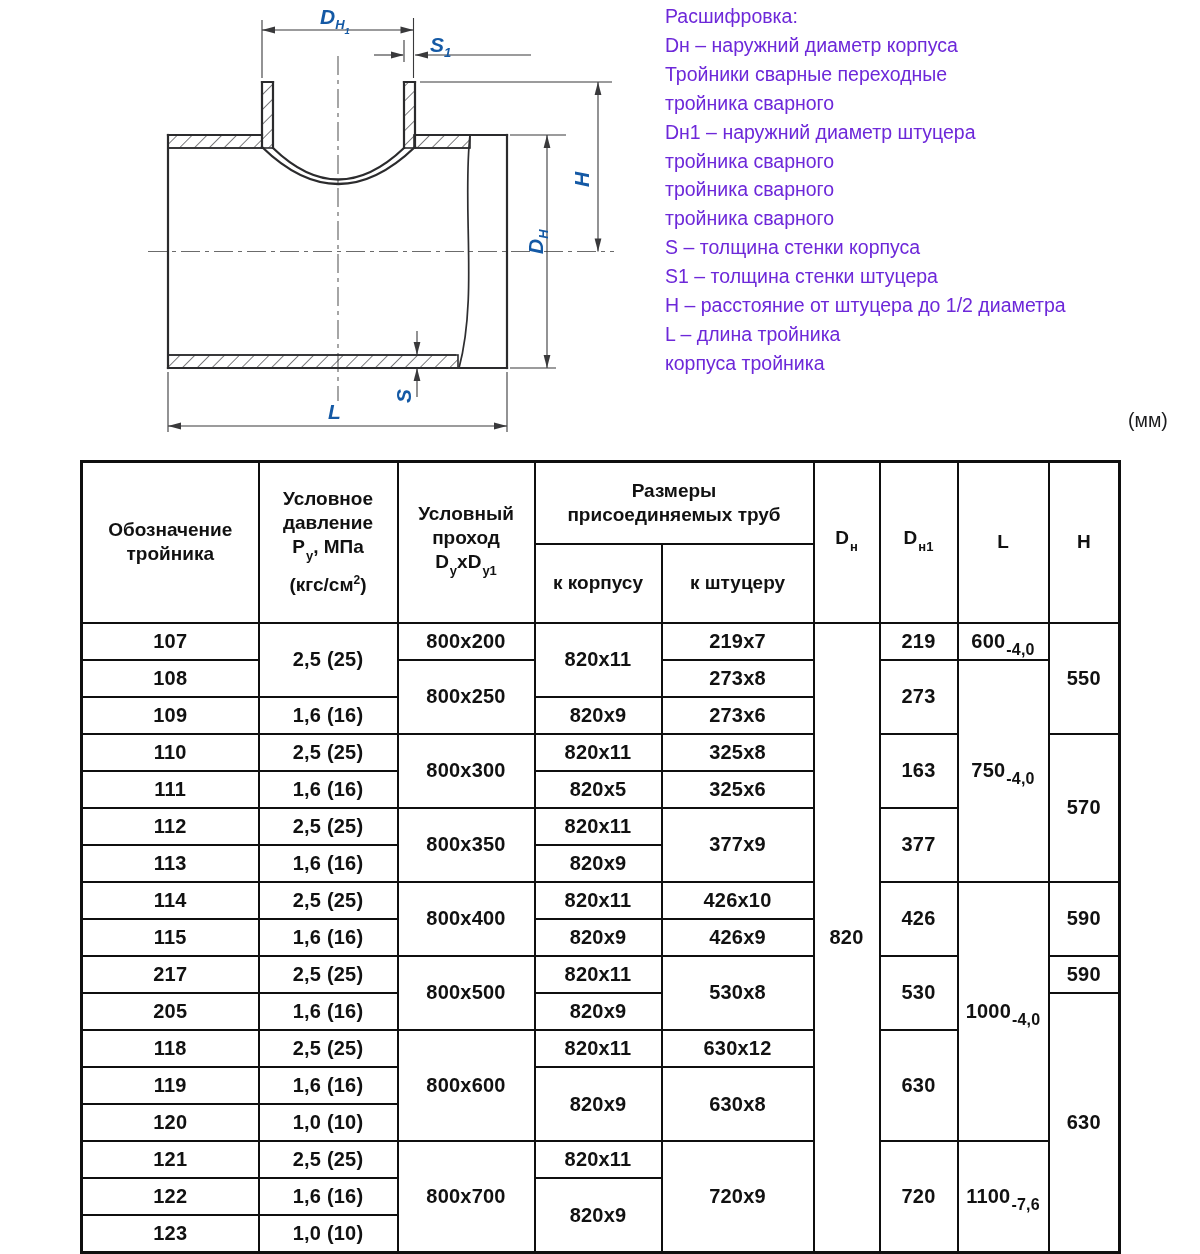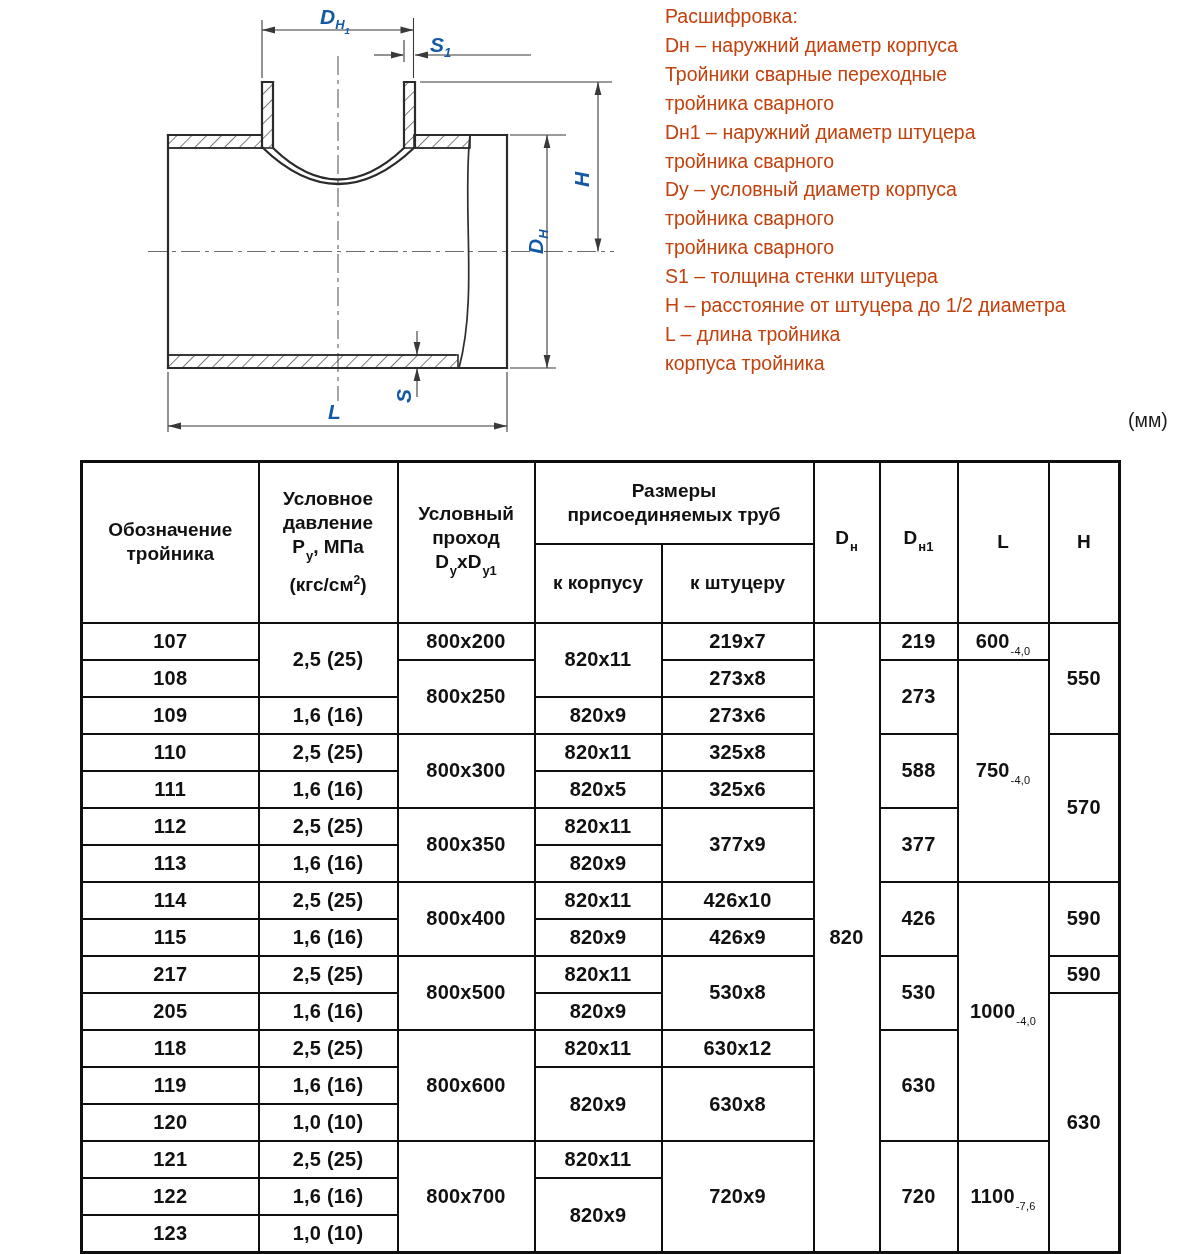--- a/index.html
+++ b/index.html
@@ -3,38 +3,38 @@
 <meta charset="utf-8">
 <style>
   html,body{margin:0;padding:0;}
   body{width:1200px;height:1254px;background:#fff;position:relative;overflow:hidden;
        font-family:"Liberation Sans",sans-serif;color:#161618;}
   
   .drawing{position:absolute;left:0;top:0;width:660px;height:450px;}
   .dim-label{fill:#1459a5;font-family:"Liberation Sans",sans-serif;font-style:italic;font-weight:bold;font-size:21px;}
   
   .legend{position:absolute;left:665px;top:2px;width:525px;}
-  .legend-line{font-size:19.5px;line-height:28.9px;color:#c2410c;}
+  .legend-line{font-size:19.5px;line-height:28.9px;color:#6d28d9;}
   
   .units{position:absolute;left:1128px;top:409px;font-size:19.5px;color:#1b1b1d;}
   
   table.dims{position:absolute;left:80px;top:460px;width:1038px;height:794px;
              border-collapse:collapse;table-layout:fixed;background:#fff;}
   table.dims{border:3px solid #0f0f0f;}
   table.dims th,table.dims td{border:2.4px solid #0f0f0f;padding:0;text-align:center;
              vertical-align:middle;color:#111;overflow:hidden;}
   table.dims th{font-size:19px;font-weight:700;}
   table.dims .hline{line-height:24px;}
   .hsub{font-size:13px;vertical-align:-7px;margin-left:1px;font-weight:700;}
   .hsup{font-size:12px;vertical-align:7px;font-weight:700;}
   table.dims td{font-size:20px;font-weight:700;letter-spacing:0.2px;}
   tr.hrow1{height:82px;} tr.hrow2{height:79px;}
   tbody tr{height:37px;}
   td.c-l{text-align:left;padding-left:7px;}
-  td .tol{font-size:11px;position:relative;top:7px;margin-left:1px;font-weight:400;}
+  td .tol{font-size:16px;position:relative;top:7px;margin-left:1px;font-weight:700;}
 </style>
 </head>
 <body>
 
 <svg class="drawing" viewBox="0 0 660 450">
   <defs>
     <pattern id="hatch" patternUnits="userSpaceOnUse" width="10.5" height="10.5" patternTransform="rotate(45)">
       <line x1="0" y1="0" x2="0" y2="10.5" stroke="#2e2e30" stroke-width="1.25"></line>
     </pattern>
   </defs>
@@ -135,23 +135,23 @@
   <text class="dim-label" x="328" y="419">L</text>
 </svg>
 
 <div class="legend">
     <div class="legend-line">Расшифровка:</div>
     <div class="legend-line">Dн – наружний диаметр корпуса</div>
     <div class="legend-line">Тройники сварные переходные</div>
     <div class="legend-line">тройника сварного</div>
     <div class="legend-line">Dн1 – наружний диаметр штуцера</div>
     <div class="legend-line">тройника сварного</div>
-    <div class="legend-line">Dу – условный диаметр корпуса</div>
     <div class="legend-line">тройника сварного</div>
     <div class="legend-line">тройника сварного</div>
+    <div class="legend-line">S – толщина стенки корпуса</div>
     <div class="legend-line">S1 – толщина стенки штуцера</div>
     <div class="legend-line">H – расстояние от штуцера до 1/2 диаметра</div>
     <div class="legend-line">L – длина тройника</div>
     <div class="legend-line">корпуса тройника</div>
   </div>
 
 <div class="units">(мм)</div>
 
 <table class="dims">
   <colgroup>
@@ -232,21 +232,21 @@
         <td class="c-press"><span>1,6 (16)</span></td>
         <td class="c-body"><span>820x9</span></td>
         <td class="c-branch"><span>273x6</span></td>
       </tr>
       <tr>
         <td class="c-des"><span>110</span></td>
         <td class="c-press"><span>2,5 (25)</span></td>
         <td class="c-pass" rowspan="2"><span>800x300</span></td>
         <td class="c-body"><span>820x11</span></td>
         <td class="c-branch"><span>325x8</span></td>
-        <td class="c-dn1" rowspan="2"><span>588</span></td>
+        <td class="c-dn1" rowspan="2"><span>163</span></td>
         <td class="c-h" rowspan="4"><span>570</span></td>
       </tr>
       <tr>
         <td class="c-des"><span>111</span></td>
         <td class="c-press"><span>1,6 (16)</span></td>
         <td class="c-body"><span>820x5</span></td>
         <td class="c-branch"><span>325x6</span></td>
       </tr>
       <tr>
         <td class="c-des"><span>112</span></td>

